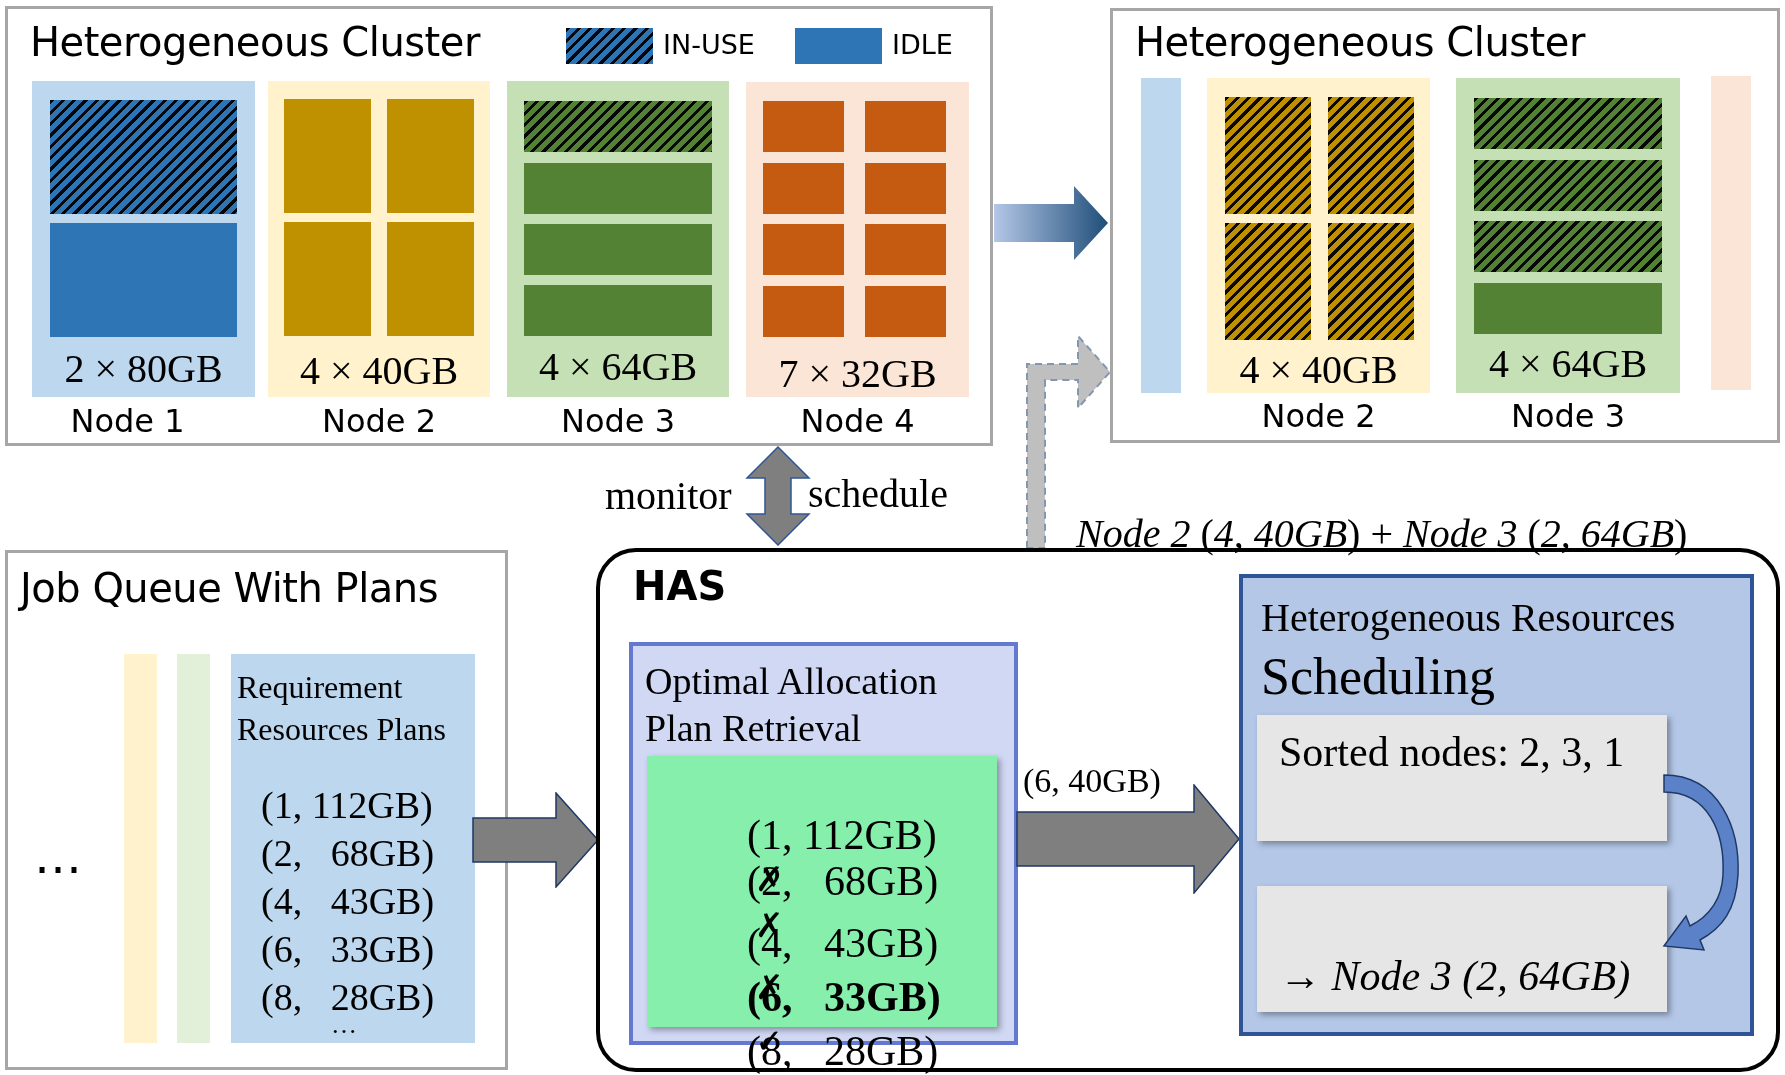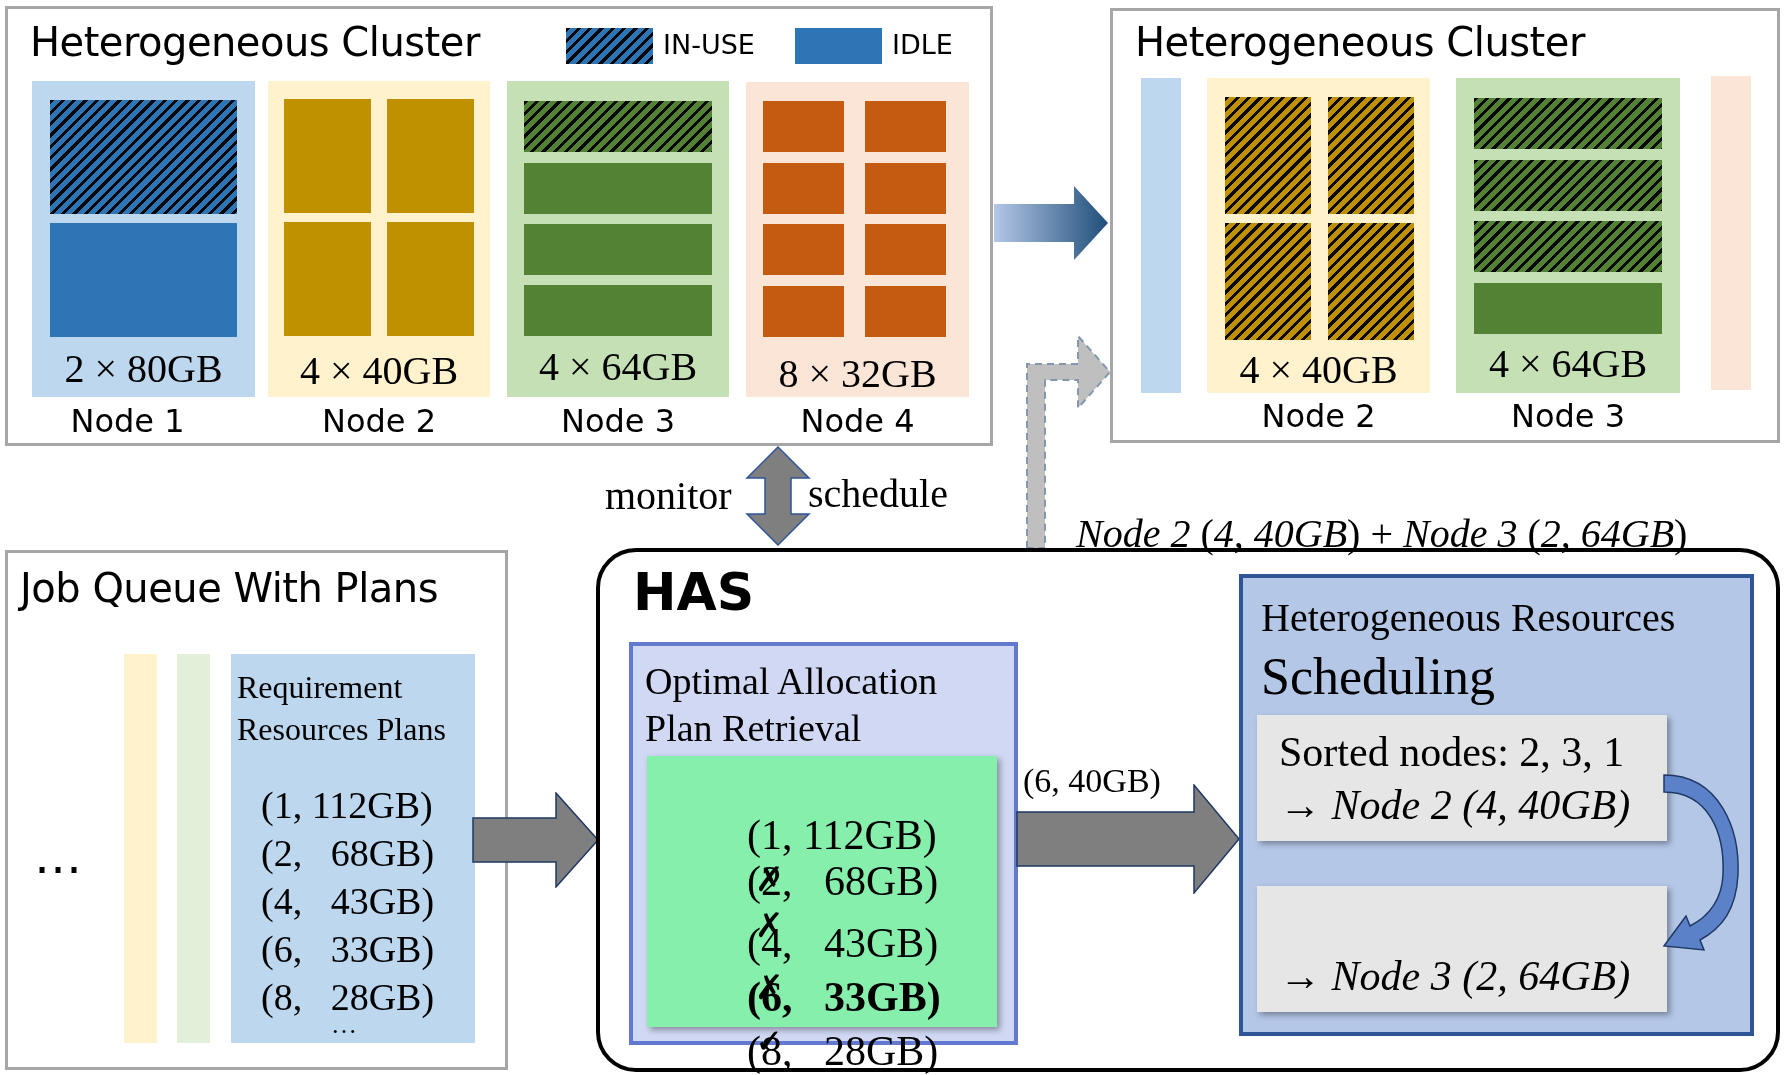--- a/index.html
+++ b/index.html
@@ -63,21 +63,21 @@
 
 <div class="panel" style="left:746px; top:82px; width:223px; height:315px; background:#fbe5d6;">
   <div class="gpu" style="left:17px;  top:19px;  width:81px; height:51px; background:#c55a11;"></div>
   <div class="gpu" style="left:119px; top:19px;  width:81px; height:51px; background:#c55a11;"></div>
   <div class="gpu" style="left:17px;  top:81px;  width:81px; height:51px; background:#c55a11;"></div>
   <div class="gpu" style="left:119px; top:81px;  width:81px; height:51px; background:#c55a11;"></div>
   <div class="gpu" style="left:17px;  top:142px; width:81px; height:51px; background:#c55a11;"></div>
   <div class="gpu" style="left:119px; top:142px; width:81px; height:51px; background:#c55a11;"></div>
   <div class="gpu" style="left:17px;  top:204px; width:81px; height:51px; background:#c55a11;"></div>
   <div class="gpu" style="left:119px; top:204px; width:81px; height:51px; background:#c55a11;"></div>
-  <div class="cap" style="top:272px;">8 × 32GB</div>
+  <div class="cap" style="top:272px;">7 × 32GB</div>
 </div>
 <div class="nlabel sans" style="left:746px; top:405px; width:223px;">Node 4</div>
 
 <svg class="abs" style="left:994px; top:186px;" width="116" height="74" viewBox="0 0 116 74">
   <defs>
     <linearGradient id="gblue" x1="0" x2="1" y1="0" y2="0">
       <stop offset="0" stop-color="#b4c7e7"></stop>
       <stop offset="1" stop-color="#1f4e79"></stop>
     </linearGradient>
   </defs>
@@ -137,21 +137,21 @@
   <div class="abs plan-line" style="left:30px; top:276px; font-size:38px;">(6,   33GB)</div>
   <div class="abs plan-line" style="left:30px; top:324px; font-size:38px;">(8,   28GB)</div>
   <div class="abs serif" style="left:100px; top:358px; font-size:26px; line-height:1;">…</div>
 </div>
 
 <svg class="abs" style="left:472px; top:792px;" width="128" height="96" viewBox="0 0 128 96">
   <polygon points="1,26 84,26 84,1 126,48 84,95 84,70 1,70" fill="#7f7f7f" stroke="#203864" stroke-width="1.5"></polygon>
 </svg>
 
 <div class="abs" style="left:596px; top:548px; width:1184px; height:524px; border:4px solid #000; border-radius:40px; box-sizing:border-box; background:transparent;"></div>
-<div class="abs sans" style="left:633px; top:566px; font-size:52px; font-weight:bold; line-height:1;">HAS</div>
+<div class="abs sans" style="left:633px; top:566px; font-size:40px; font-weight:bold; line-height:1;">HAS</div>
 
 <div class="abs" style="left:629px; top:642px; width:389px; height:403px; background:#d0d8f4; border:4px solid #6279cf; box-sizing:border-box;">
   <div class="abs serif" style="left:12px; top:63px; font-size:38px; line-height:1; white-space:nowrap;">Plan Retrieval</div>
   <div class="abs serif" style="left:12px; top:16px; font-size:38px; line-height:1; white-space:nowrap;">Optimal Allocation</div>
   <div class="abs shadow" style="left:14px; top:110px; width:350px; height:271px; background:#86efac;">
     <div class="abs plan-line" style="left:37px; top:16px; font-size:42px;">
       <span>(1, 112GB)</span>
       <span class="mark" style="font-size:34px; margin-left:8px;">✗</span>
     </div>
     <div class="abs plan-line" style="left:37px; top:62px; font-size:42px;">
@@ -176,21 +176,20 @@
 <svg class="abs" style="left:1016px; top:784px;" width="226" height="110" viewBox="0 0 226 110">
   <polygon points="1,28 178,28 178,1 223,55 178,109 178,82 1,82" fill="#7f7f7f" stroke="#203864" stroke-width="1.5"></polygon>
 </svg>
 
 <div class="abs" style="left:1239px; top:574px; width:515px; height:462px; background:#b4c7e7; border:4px solid #2f5597; box-sizing:border-box;">
   <div class="abs serif" style="left:18px; top:20px; font-size:40px; line-height:1; white-space:nowrap;">Heterogeneous Resources</div>
   <div class="abs serif" style="left:18px; top:73px; font-size:52px; line-height:1; white-space:nowrap;">Scheduling</div>
 
   <div class="abs shadow" style="left:14px; top:137px; width:410px; height:126px; background:#e7e6e6;">
     <div class="abs serif" style="left:22px; top:16px; font-size:42px; line-height:1; white-space:nowrap;">Sorted nodes: 2, 3, 1</div>
-    <div class="abs serif" style="left:22px; top:69px; font-size:42px; line-height:1; white-space:pre;"><span>→ </span><span style="font-style:italic;">Node 2 (4, 40GB)</span></div>
   </div>
 
   <div class="abs shadow" style="left:14px; top:308px; width:410px; height:126px; background:#e7e6e6;">
     <div class="abs serif" style="left:22px; top:69px; font-size:42px; line-height:1; white-space:pre;"><span>→ </span><span style="font-style:italic;">Node 3 (2, 64GB)</span></div>
   </div>
 </div>
 
 <svg class="abs" style="left:1660px; top:770px;" width="85" height="200" viewBox="0 0 85 200">
   <path d="M4,5 C60,5 80,60 78,105 C76,140 62,158 40,170 L44,180 L4,176 L26,146 L30,156 C50,146 62,128 63,105 C65,62 48,22 4,22 Z" fill="#5b82c8" stroke="#203864" stroke-width="1.5"></path>
 </svg>

